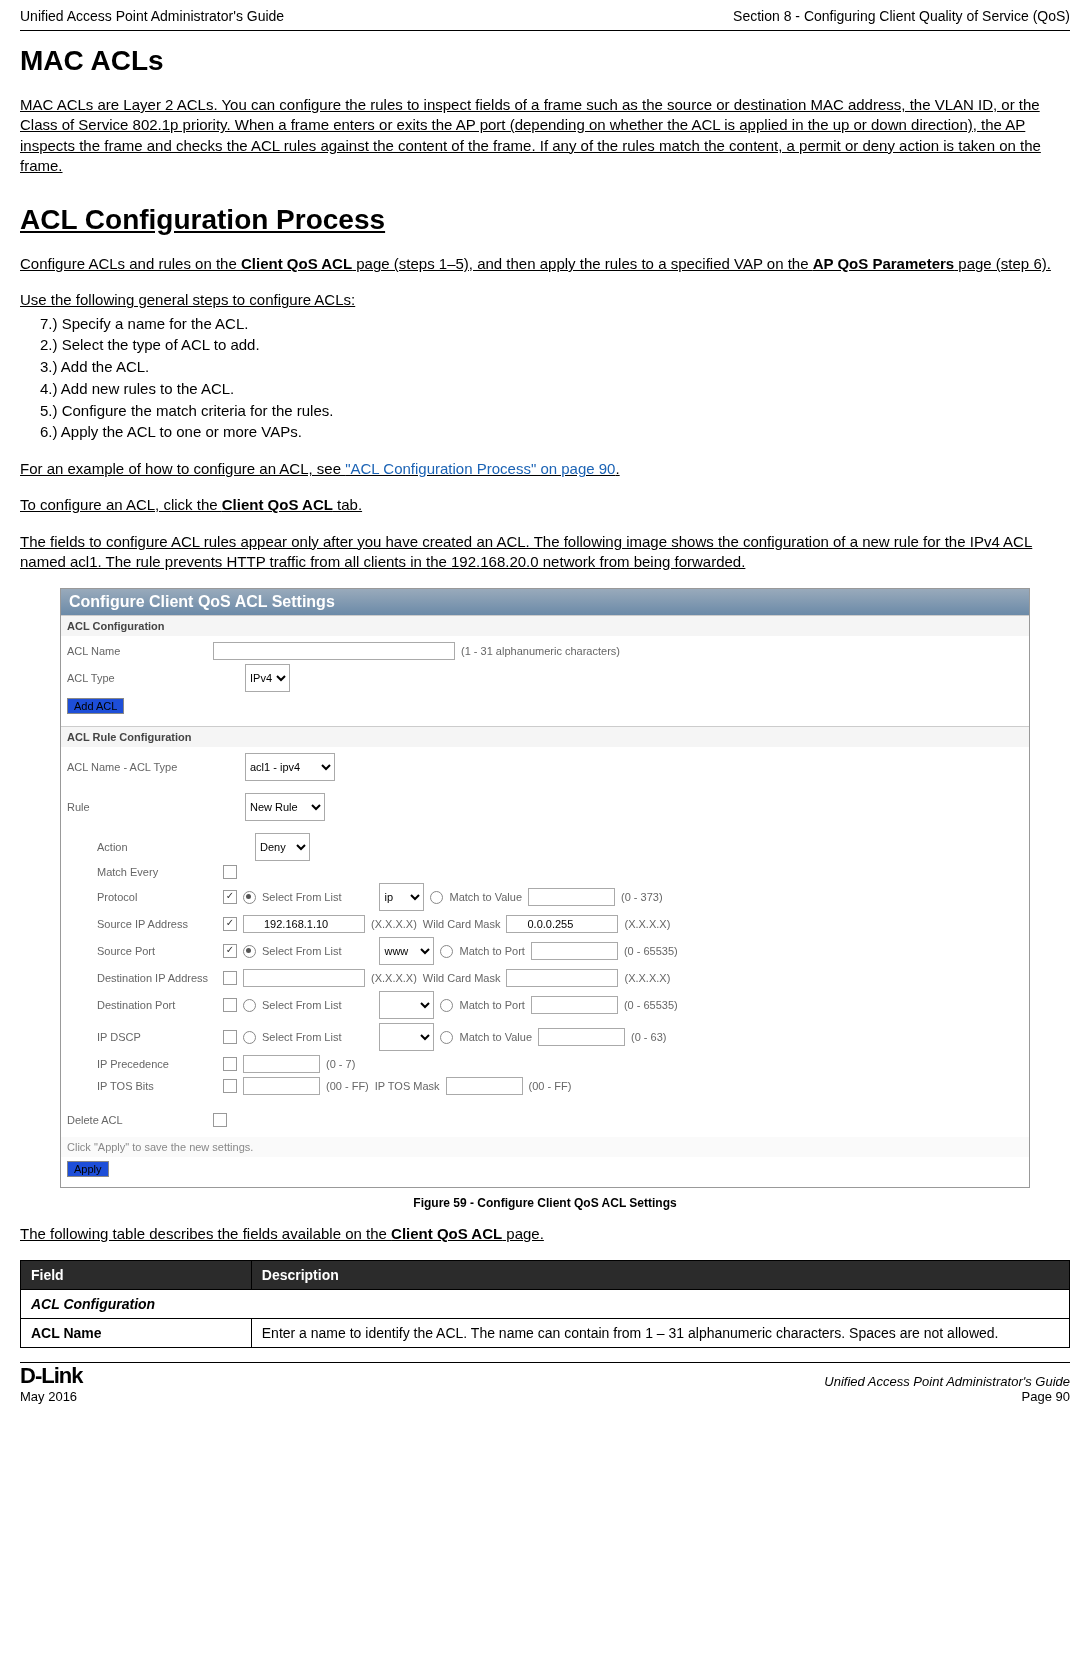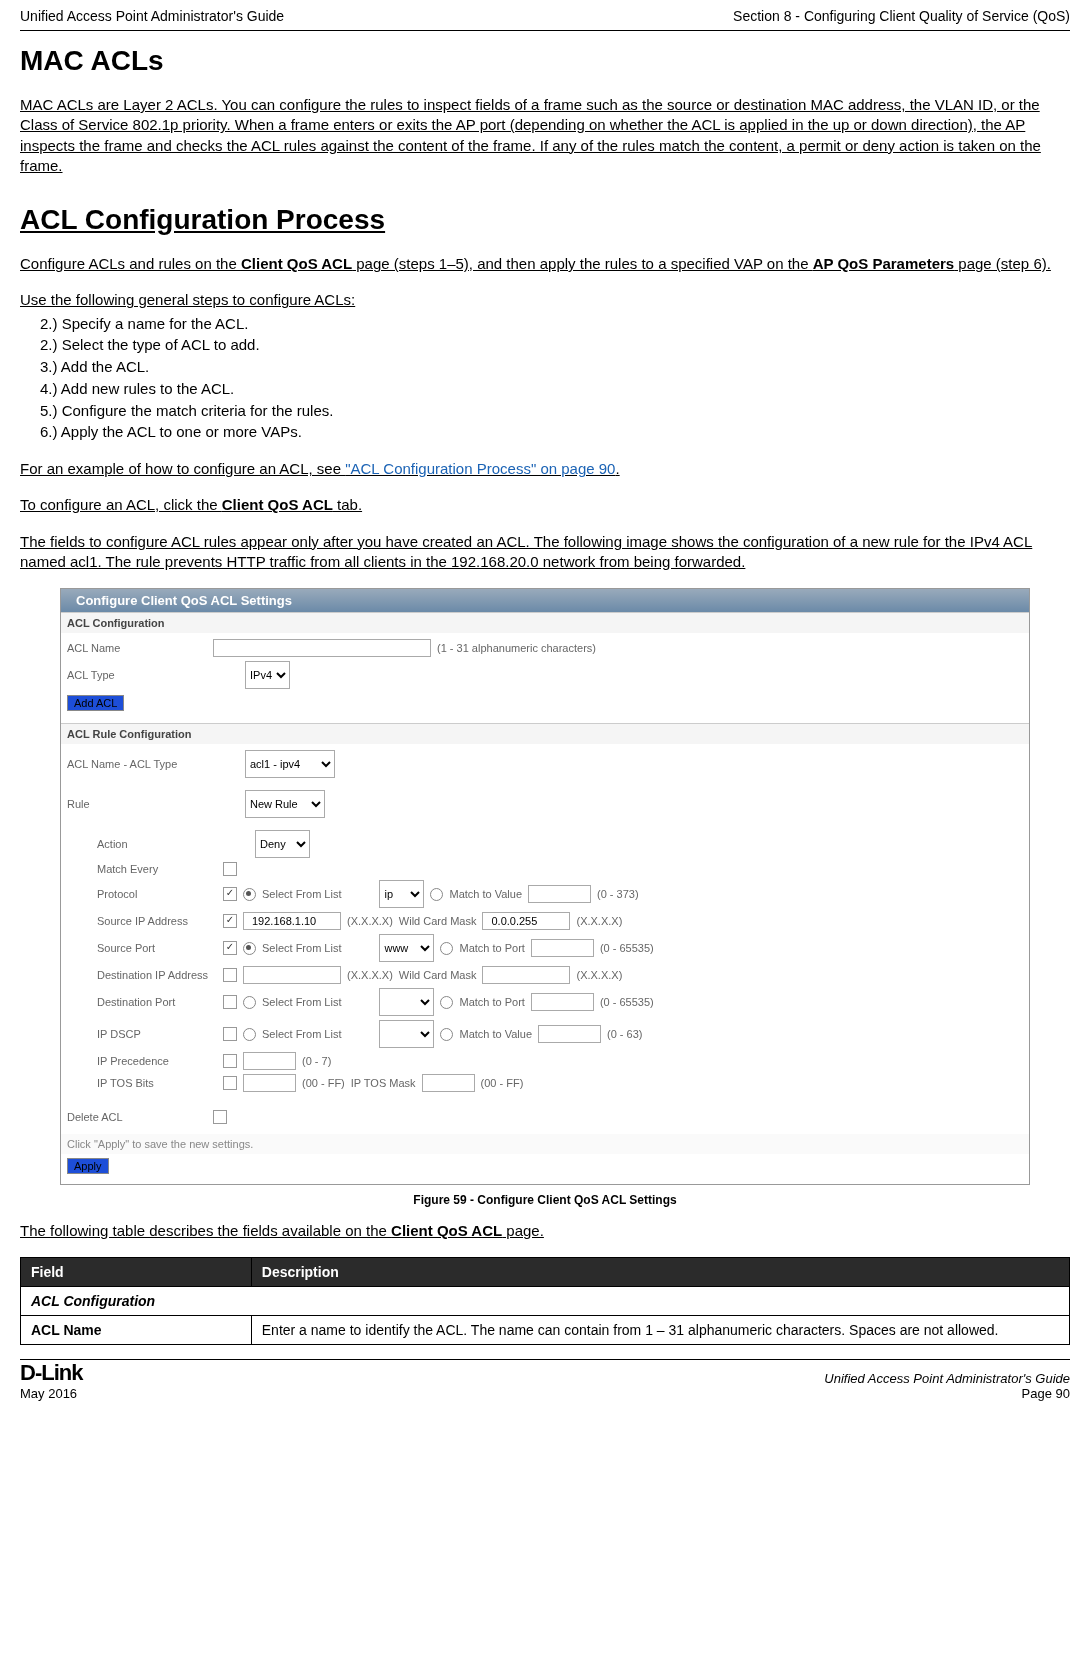--- a/index.html
+++ b/index.html
@@ -60,22 +60,22 @@
     border: 1px solid #999;
     font-family: Tahoma, Arial, sans-serif;
     font-size: 11px;
     color: #444;
     background: #fafafa;
   }
   .config-title-bar {
     background: linear-gradient(#9ab 0%, #6b8aa8 100%);
     color: #fff;
     font-weight: bold;
-    font-size: 13px;
-    padding: 4px 15px;
+    font-size: 16px;
+    padding: 4px 8px;
   }
   .section-label {
     font-weight: bold;
     font-size: 11px;
     padding: 4px 6px;
     border-top: 1px solid #ccc;
     background: #f5f5f5;
   }
   .panel-body {
     padding: 4px 6px 8px 6px;
@@ -90,21 +90,21 @@
     color: #666;
   }
   .form-label {
     width: 140px;
     display: inline-block;
   }
   .form-input {
     border: 1px solid #aaa;
     height: 16px;
     font-size: 11px;
-    padding: 0 8px;
+    padding: 0 20px;
     background:#fff;
   }
   .form-select {
     border: 1px solid #aaa;
     font-size: 11px;
     height: 28px;
     background:#fff;
     margin-left:32px;
   }
   .small-btn {
@@ -197,21 +197,21 @@
   <p class="body-text">MAC ACLs are Layer 2 ACLs. You can configure the rules to inspect fields of a frame such as the source or destination MAC address, the VLAN ID, or the Class of Service 802.1p priority. When a frame enters or exits the AP port (depending on whether the ACL is applied in the up or down direction), the AP inspects the frame and checks the ACL rules against the content of the frame. If any of the rules match the content, a permit or deny action is taken on the frame.</p>
 
   <h1 class="sub-heading">ACL Configuration Process</h1>
 
   <p class="body-text">
     <span>Configure ACLs and rules on the </span><span class="bold">Client QoS ACL</span><span> page (steps 1–5), and then apply the rules to a specified VAP on the </span><span class="bold">AP QoS Parameters</span><span> page (step 6).</span>
   </p>
 
   <p class="body-text" style="margin-bottom:2px">Use the following general steps to configure ACLs:</p>
   <div class="steps">
-    <div class="step-row">2.)  Specify a name for the ACL.</div>
+    <div class="step-row">7.)  Specify a name for the ACL.</div>
     <div class="step-row">2.)  Select the type of ACL to add.</div>
     <div class="step-row">3.)  Add the ACL.</div>
     <div class="step-row">4.)  Add new rules to the ACL.</div>
     <div class="step-row">5.)  Configure the match criteria for the rules.</div>
     <div class="step-row">6.)  Apply the ACL to one or more VAPs.</div>
   </div>
 
   <p class="body-text">
     <span>For an example of how to configure an ACL, see </span><span class="link-blue">"ACL Configuration Process" on page 90</span><span>.</span>
   </p>

